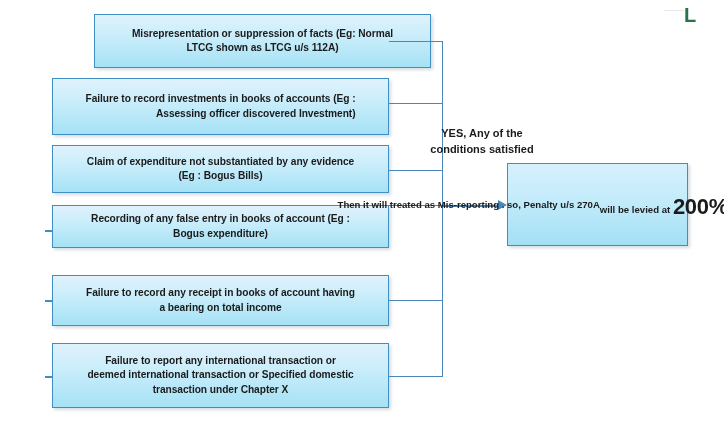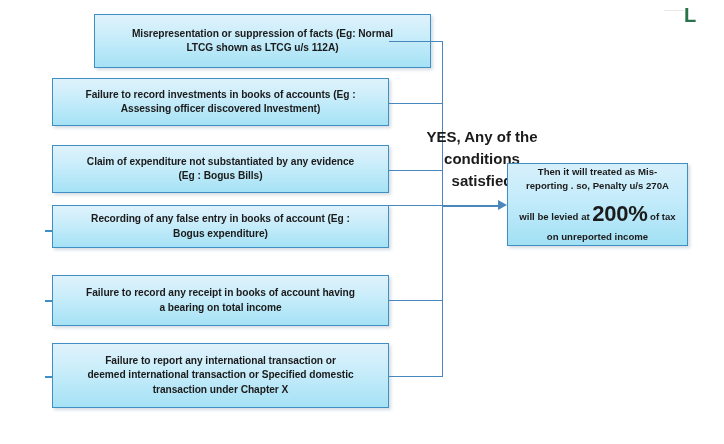--- a/index.html
+++ b/index.html
@@ -42,21 +42,21 @@
     position: absolute;
     left: 507px;
     top: 163px;
     width: 181px;
     height: 83px;
     box-sizing: border-box;
     border: 1px solid #3f8ec4;
     background: linear-gradient(to bottom, #d6f0fb 0%, #c6ecfb 40%, #a2e0f4 100%);
     box-shadow: 2px 2px 3px rgba(120,140,160,0.30);
     display: flex;
-    flex-direction: column;
+    flex-direction: row;
     align-items: center;
     justify-content: center;
     text-align: center;
     padding: 3px 6px;
   }
   #result-box .rline {
     font-size: 9.6px;
     font-weight: bold;
     color: #1b1b1b;
     line-height: 1.45;
@@ -99,21 +99,21 @@
     border-top: 2px solid #3f8ec4;
   }
 
   
   #yes-label {
     position: absolute;
     left: 418px;
     top: 126px;
     width: 128px;
     text-align: center;
-    font-size: 15px;
+    font-size: 11px;
     font-weight: bold;
     color: #1b1b1b;
     line-height: 1.45;
   }
 
   
   #corner-glyph {
     position: absolute;
     left: 684px;
     top: 5px;
@@ -140,21 +140,21 @@
   <div id="top-rule"></div>
   <div id="corner-glyph">L</div>
 
   <div class="cond-box" style="left:52px; top:14px; width:337px; height:54px;margin-left:42px;">
     <div class="txt">
       <span>Misrepresentation or suppression of facts (Eg: Normal</span><br>
       <span>LTCG shown as  LTCG u/s 112A)</span>
     </div>
   </div>
 
-  <div class="cond-box" style="left:52px; top:78px; width:337px; height:48px;">
+  <div class="cond-box" style="left:52px; top:78px; width:337px; height:57px;text-align:right;">
     <div class="txt">
       <span>Failure to record investments in books of accounts (Eg :</span><br>
       <span>Assessing officer discovered Investment)</span>
     </div>
   </div>
 
   <div class="cond-box" style="left:52px; top:145px; width:337px; height:48px;">
     <div class="txt">
       <span>Claim of expenditure not substantiated by any evidence</span><br>
       <span>(Eg : Bogus Bills)</span>

